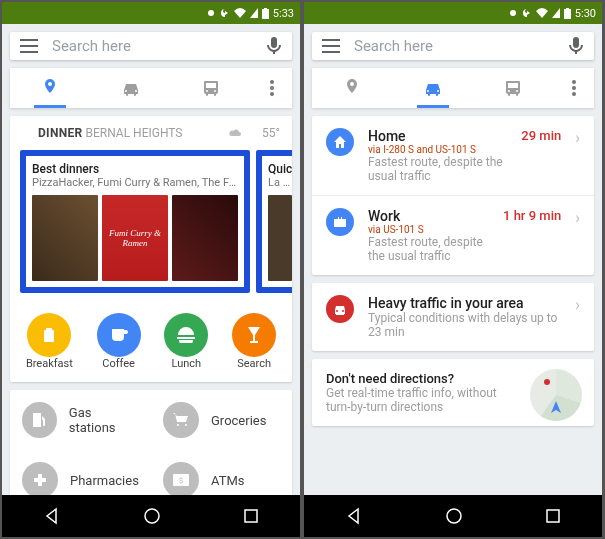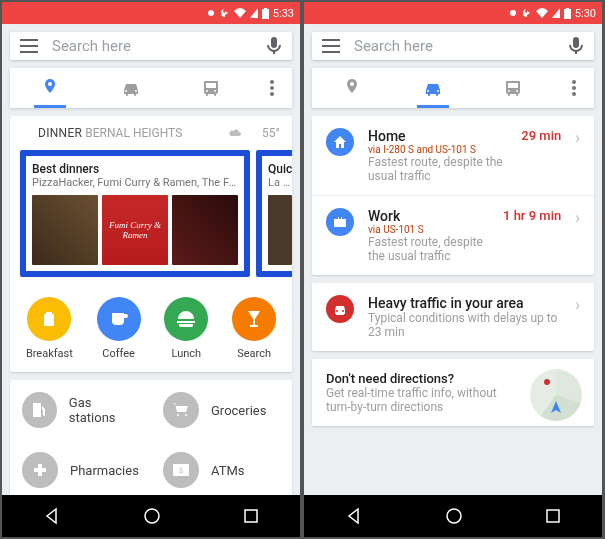--- a/index.html
+++ b/index.html
@@ -1,44 +1,44 @@
 <!DOCTYPE html>
 <html><head>
 <meta charset="utf-8">
 <style>
   * { box-sizing: border-box; margin: 0; padding: 0; }
   body { font-family: Roboto, Arial, sans-serif; background: #555; display: flex; gap: 4px; padding: 2px; }
   .phone { width: 298px; height: 535px; background: #eceff1; display: flex; flex-direction: column; position: relative; overflow: hidden; }
-  .statusbar { height: 22px; background: #ef4444; display: flex; justify-content: flex-end; align-items: center; padding: 0 6px; gap: 4px; color: #fff; font-size: 11px; }
+  .statusbar { height: 22px; background: #4d7c0f; display: flex; justify-content: flex-end; align-items: center; padding: 0 6px; gap: 4px; color: #fff; font-size: 11px; }
   .statusbar svg { fill: #fff; }
   .searchbar { background: #fff; margin: 8px; height: 28px; border-radius: 2px; box-shadow: 0 1px 3px rgba(0,0,0,.2); display: flex; align-items: center; padding: 0 10px; gap: 14px; }
   .hamburger { width: 18px; height: 14px; display: flex; flex-direction: column; justify-content: space-between; }
   .hamburger span { height: 2px; background: #5f6368; }
   .search-placeholder { flex: 1; color: #9aa0a6; font-size: 15px; }
   .tabs { display: flex; background: #fff; margin: 0 8px; height: 40px; align-items: center; box-shadow: 0 1px 3px rgba(0,0,0,.15); }
   .tab { flex: 1; display: flex; justify-content: center; align-items: center; height: 100%; position: relative; }
   .tab.active::after { content:""; position:absolute; bottom:0; left:30%; right:30%; height:3px; background:#4285f4; }
   .content { flex: 1; overflow: hidden; padding: 8px; display: flex; flex-direction: column; gap: 8px; }
   .card { background: #fff; border-radius: 2px; box-shadow: 0 1px 2px rgba(0,0,0,.15); }
   .dinner-head { display:flex; justify-content:space-between; align-items:center; padding: 10px 12px 4px; font-size: 12px; }
   .dinner-head .area { color:#9e9e9e; font-weight: 400; }
-  .dinner-head .cat { color:#424242; font-weight: 400; letter-spacing: .3px; padding-left: 16px;}
+  .dinner-head .cat { color:#424242; font-weight: 700; letter-spacing: .3px; padding-left: 16px;}
   .weather { display:flex; align-items:center; gap:20px; color:#9e9e9e; font-size:12px;}
   .strip { display:flex; gap:6px; padding: 6px 10px 10px; overflow:hidden; }
   .strip-card { border:6px solid #1d4ed8; border-radius:2px; padding:6px; font-size:11px; min-width: 230px; }
   .strip-card .t { font-weight: 500; color:#212121; font-size:12px; }
   .strip-card .s { color:#757575; white-space:nowrap; overflow:hidden; text-overflow:ellipsis; }
   .imgs { display:flex; gap:4px; margin-top:6px; }
-  .img { flex:1; height:70px; border-radius:1px; display:flex; align-items:center; justify-content:center; color:#fff; font-size:9px; text-align:center;}
+  .img { flex:1; height:86px; border-radius:1px; display:flex; align-items:center; justify-content:center; color:#fff; font-size:9px; text-align:center;}
   .img1 { background: linear-gradient(45deg,#3b2a1a,#6b5032); }
   .img2 { background: linear-gradient(180deg,#c62828,#b71c1c); font-family: cursive; font-style: italic;}
   .img3 { background: linear-gradient(45deg,#5d1b1b,#2a0a0a); }
   .strip-card.peek { min-width: 48px; }
   .cats { display:flex; justify-content:space-around; padding:10px 4px 12px; }
-  .cat-item { display:flex; flex-direction:column; align-items:center; gap:6px; font-size:11px; color:#424242;}
+  .cat-item { display:flex; flex-direction:column; align-items:center; gap:0; font-size:11px; color:#424242;}
   .circ { width:44px; height:44px; border-radius:50%; display:flex; align-items:center; justify-content:center; color:#fff; }
   .y{background:#fbbc04}.g{background:#34a853}.b{background:#4285f4}.o{background:#f57c00}
   .gr{background:#bdbdbd}
   .serv { display:grid; grid-template-columns: 1fr 1fr; gap:24px; padding:12px; }
   .serv-item { display:flex; align-items:center; gap:12px; font-size:13px; color:#424242;}
   .serv-item .circ { width:36px; height:36px;}
   .navbar { height: 42px; background:#000; display:flex; justify-content:space-around; align-items:center; }
   .dest-card .row { padding:12px 14px; display:flex; gap:14px; align-items:flex-start; border-bottom: 1px solid #eee;}
   .dest-card .row:last-child{border-bottom:none;}
   .dest-icon { width:28px; height:28px; border-radius:50%; background:#4285f4; display:flex; align-items:center; justify-content:center; color:#fff; flex-shrink:0;}

